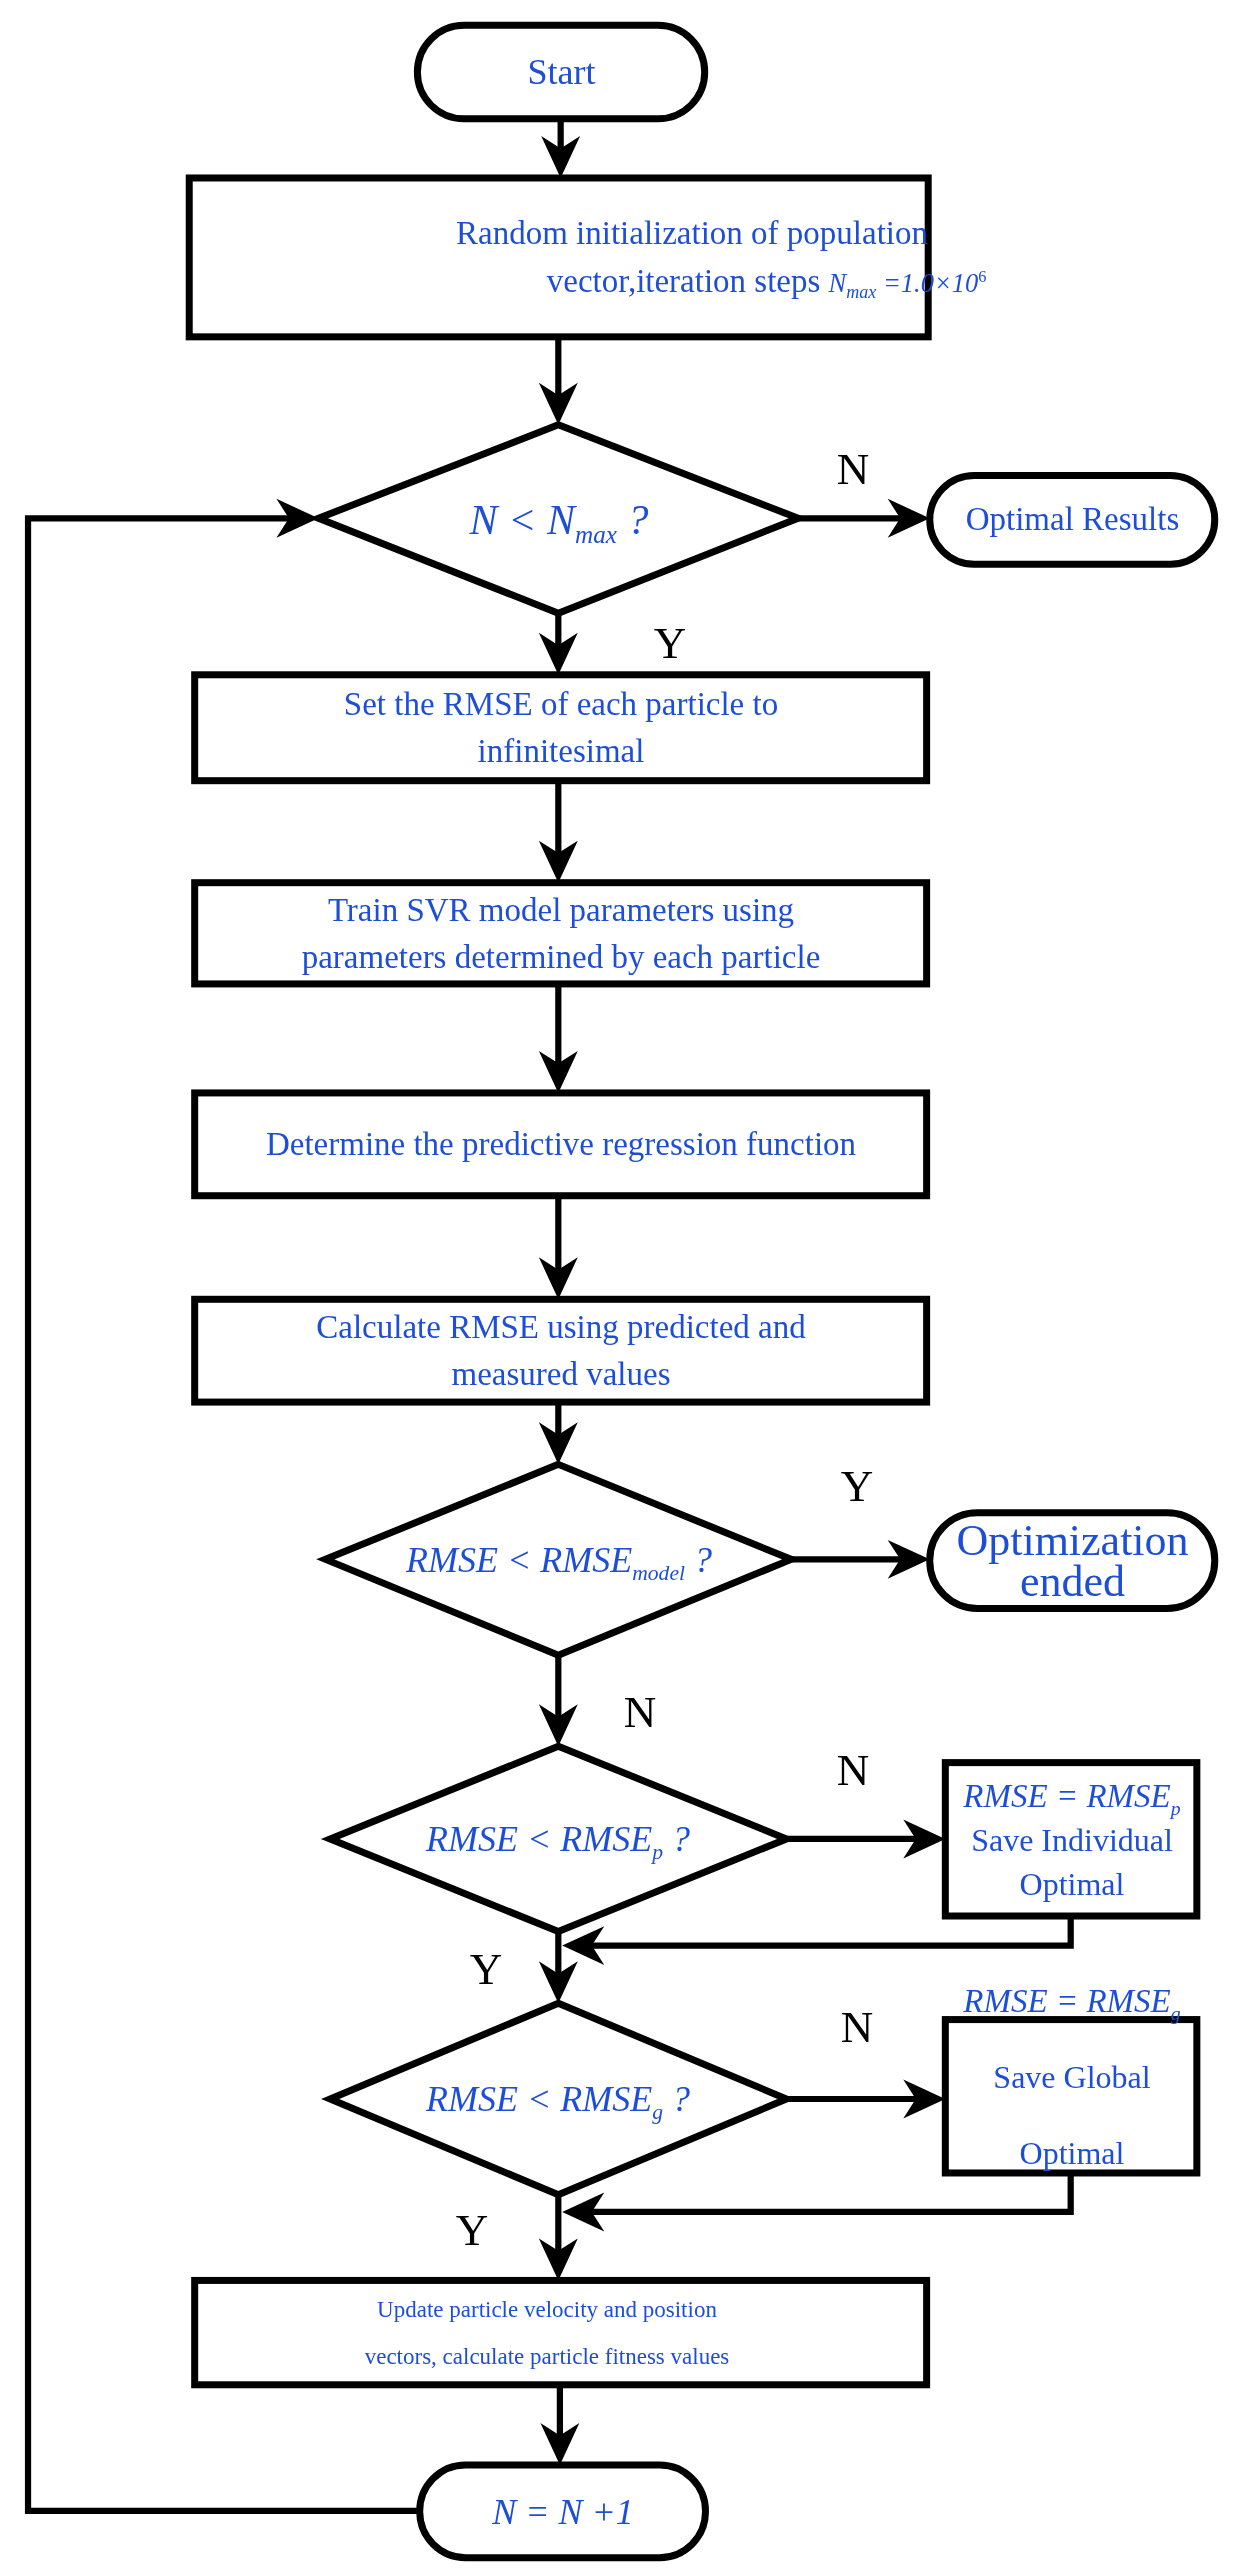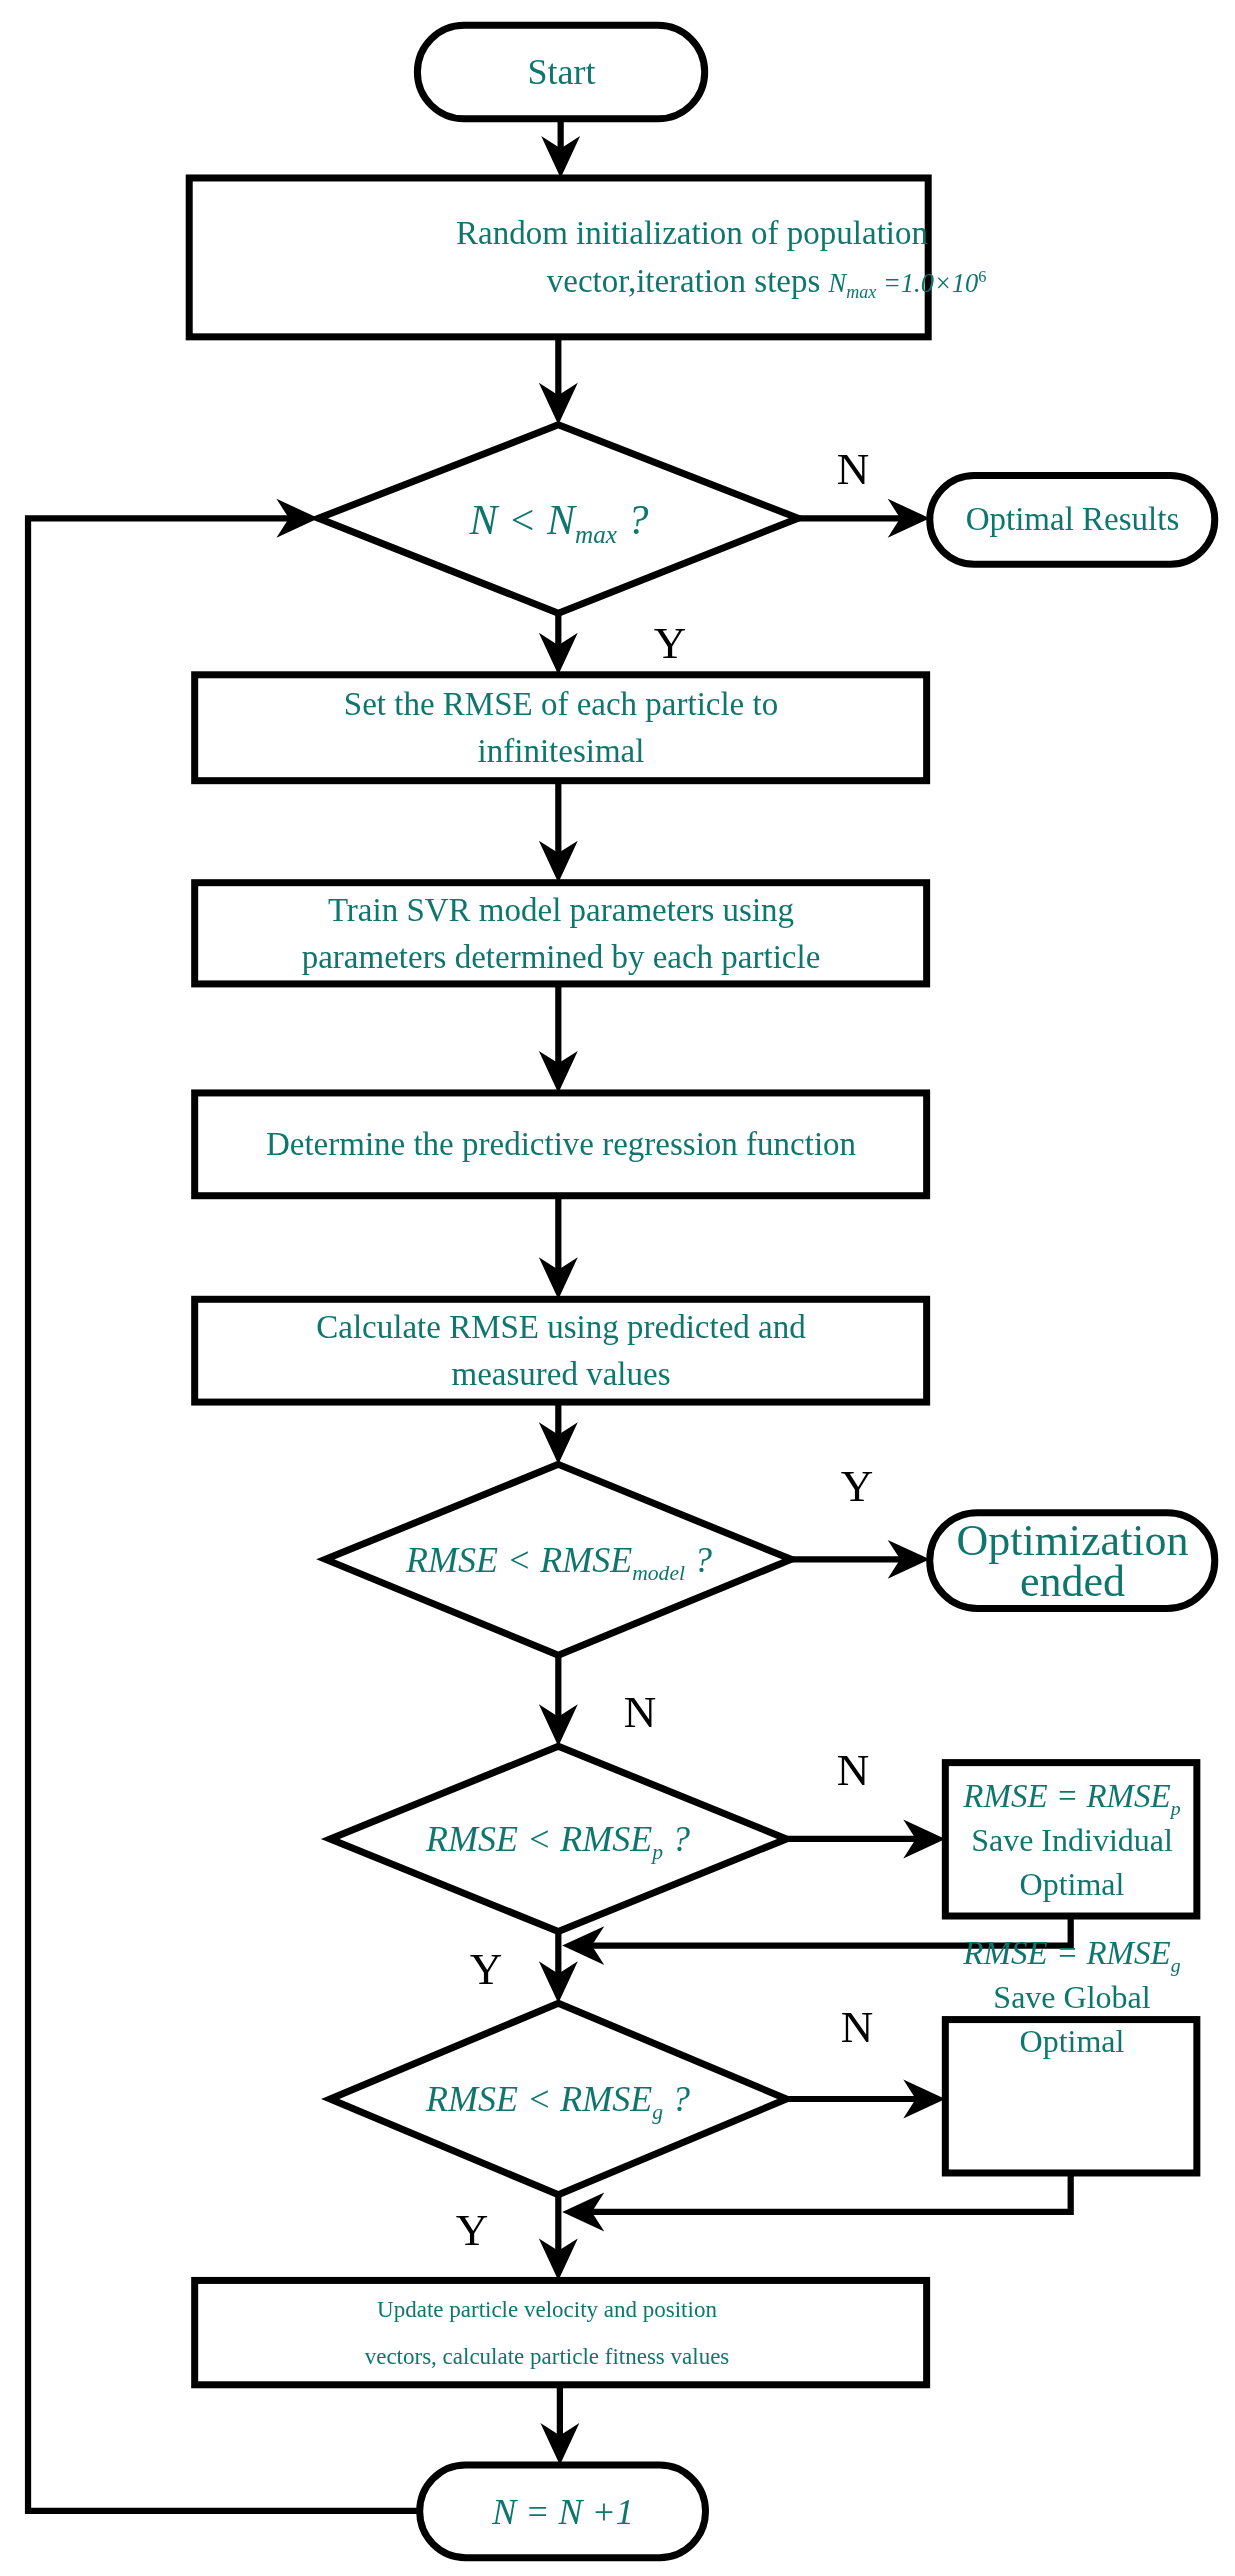--- a/index.html
+++ b/index.html
@@ -13,21 +13,21 @@
     overflow:hidden;
   }
   .canvas svg{position:absolute;left:0;top:0;}
   .lbl{
     position:absolute;
     display:flex;
     flex-direction:column;
     align-items:center;
     justify-content:center;
     text-align:center;
-    color:#0f766e;
+    color:#1d4ed8;
   }
   .lbl .line{width:100%;}
   .it{font-style:italic;}
   sub{font-size:0.60em;line-height:0;}
   sup{font-size:0.52em;line-height:0;}
   .branch{
     position:absolute;
     width:62px;height:62px;
     display:flex;align-items:center;justify-content:center;
     font-size:45px;
@@ -44,21 +44,21 @@
   .r2-lbl{left:195px;top:675px;width:732px;height:106px;font-size:33px;line-height:47px;}
   .r3-lbl{left:195px;top:883px;width:732px;height:101px;font-size:33px;line-height:47px;}
   .r4-lbl{left:195px;top:1093px;width:732px;height:103px;font-size:33px;}
   .r5-lbl{left:195px;top:1299px;width:732px;height:103px;font-size:33px;line-height:47px;}
   .d2-lbl{left:326px;top:1464px;width:466px;height:191px;font-size:36px;}
   .optend-lbl{left:930px;top:1513px;width:285px;height:96px;font-size:44px;line-height:41px;}
   .d3-lbl{left:330px;top:1746px;width:456px;height:185px;font-size:36px;}
   .si-lbl{left:946px;top:1763px;width:252px;height:153px;font-size:32px;line-height:44px;}
   .si-lbl .f{font-size:33px;}
   .d4-lbl{left:330px;top:2003px;width:456px;height:192px;font-size:36px;}
-  .sg-lbl{left:946px;top:1920px;width:252px;height:153px;font-size:32px;line-height:44px;}
+  .sg-lbl{left:946px;top:2000px;width:252px;height:153px;font-size:32px;line-height:44px;gap:32px;}
   .sg-lbl .f{font-size:33px;}
   .r6-lbl{left:181px;top:2281px;width:732px;height:104px;font-size:23px;line-height:47px;}
   .inc-lbl{left:420px;top:2465px;width:286px;height:93px;font-size:36px;}
   
   .bl-iter-no{left:822px;top:438px;}
   .bl-iter-yes{left:639px;top:612px;}
   .bl-gbest-yes{left:826px;top:1455px;}
   .bl-gbest-no{left:609px;top:1681px;}
   .bl-pbest-no{left:822px;top:1739px;}
   .bl-pbest-yes{left:455px;top:1938px;}

